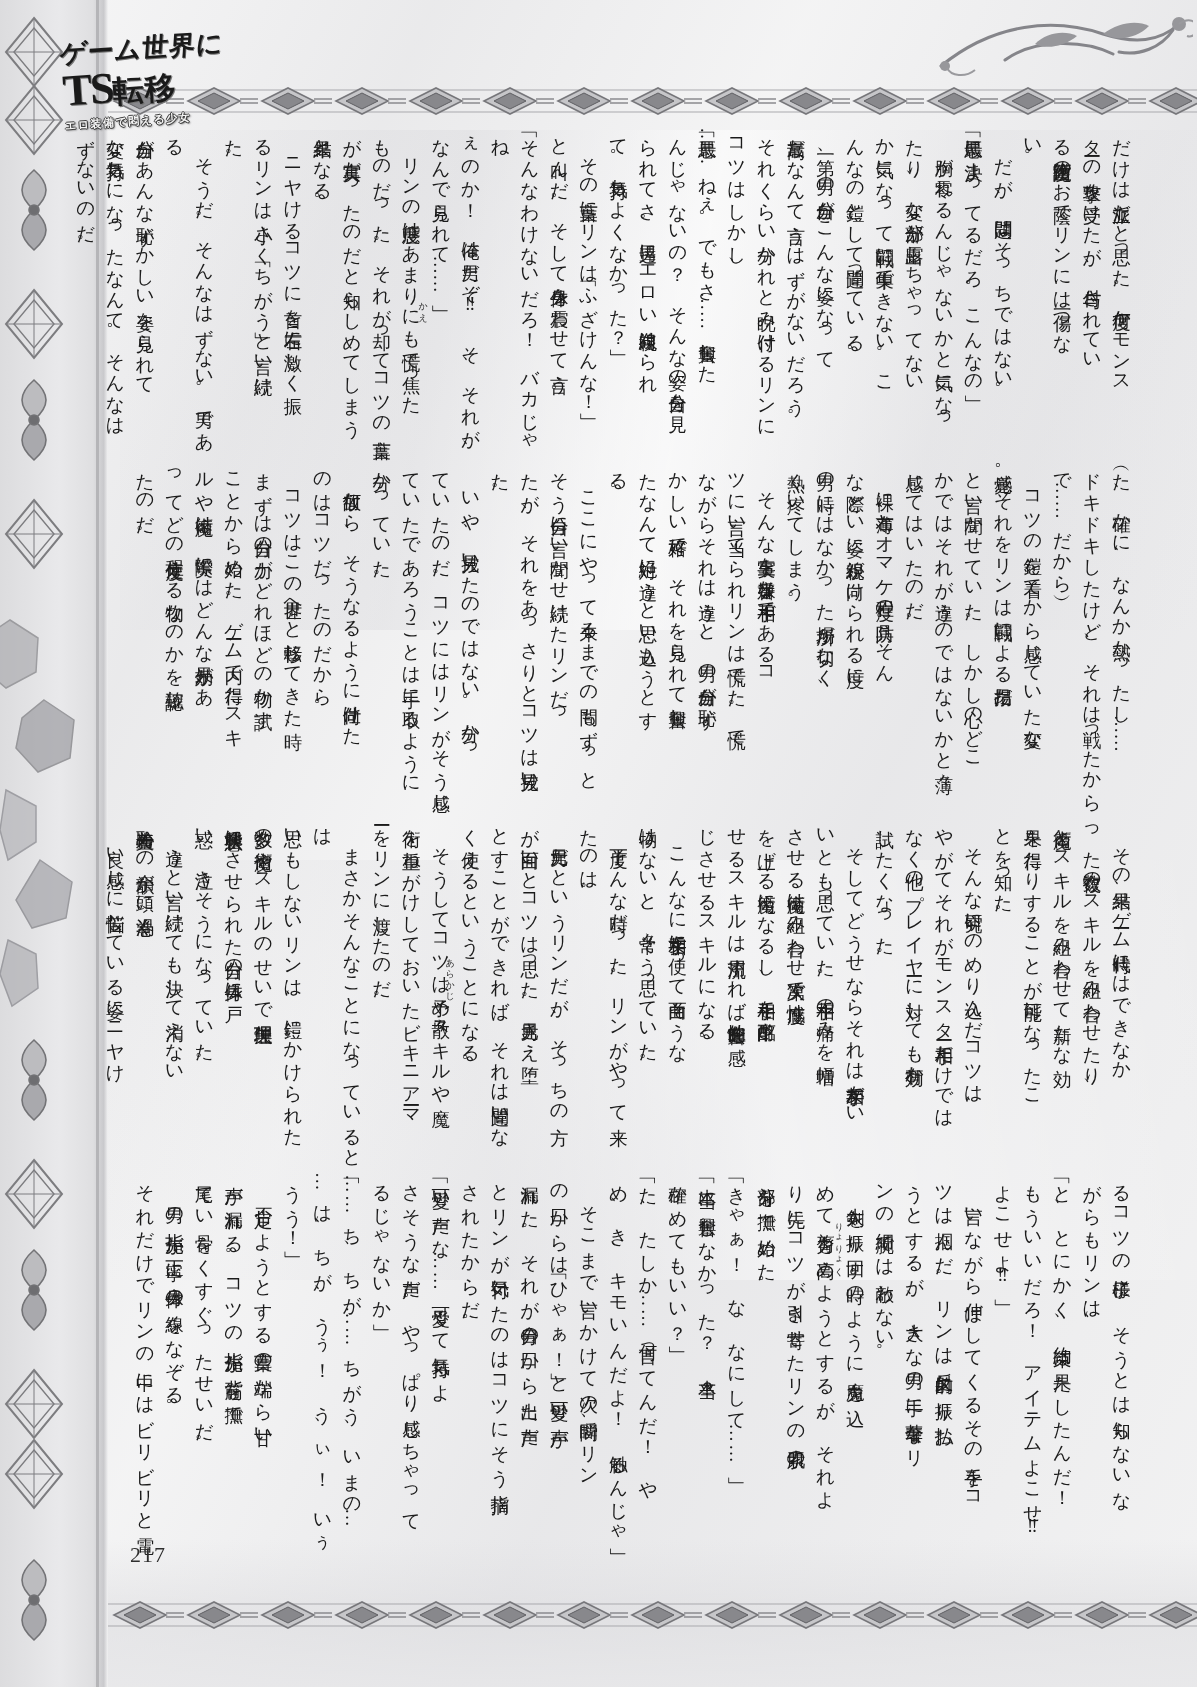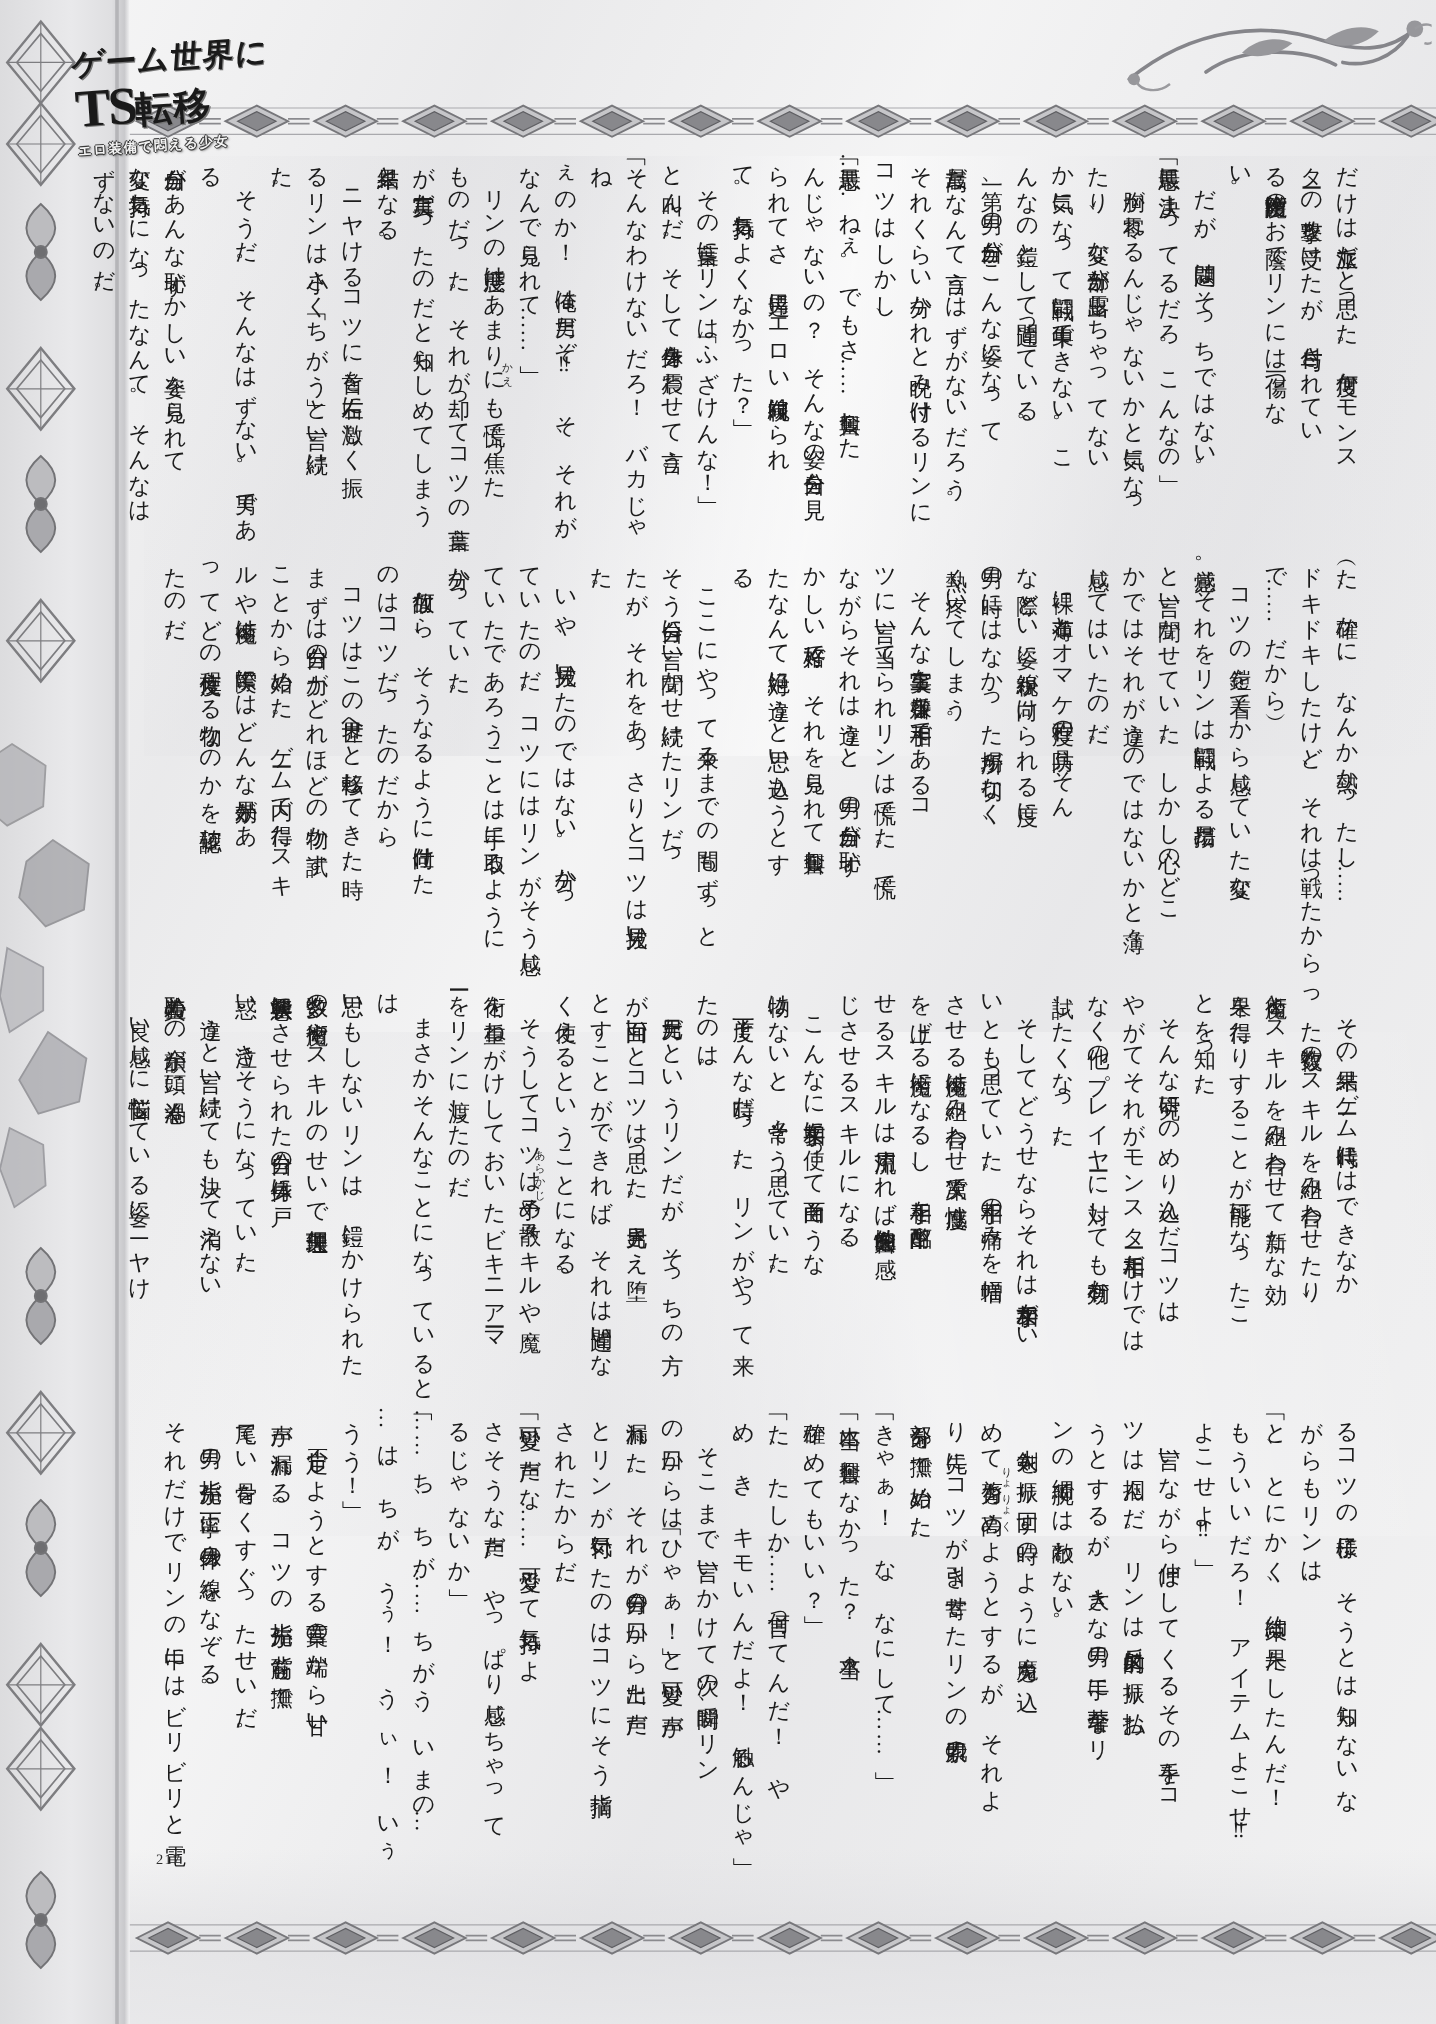--- a/index.html
+++ b/index.html
@@ -57,21 +57,21 @@
   .b4{top:1172px;height:394px;letter-spacing:2.2px;}
 
   .furigana{
     position:absolute;writing-mode:vertical-rl;
     font-size:9px;color:#2a2a2a;letter-spacing:1px;white-space:nowrap;
   }
   .f1{left:416px;top:296px;}
   .f2{left:443px;top:952px;}
   .f3{left:832px;top:1216px;}
 
-  .page-number{position:absolute;left:130px;top:1542px;font-size:12px;color:#2e2e2e;letter-spacing:1px;}
+  .page-number{position:absolute;left:130px;top:1542px;font-size:22px;color:#2e2e2e;letter-spacing:1px;}
 </style>
 </head>
 <body>
 
 <div>
 
   <div class="streak s1"></div>
   <div class="streak s2"></div>
   <div class="streak s3"></div>
 

